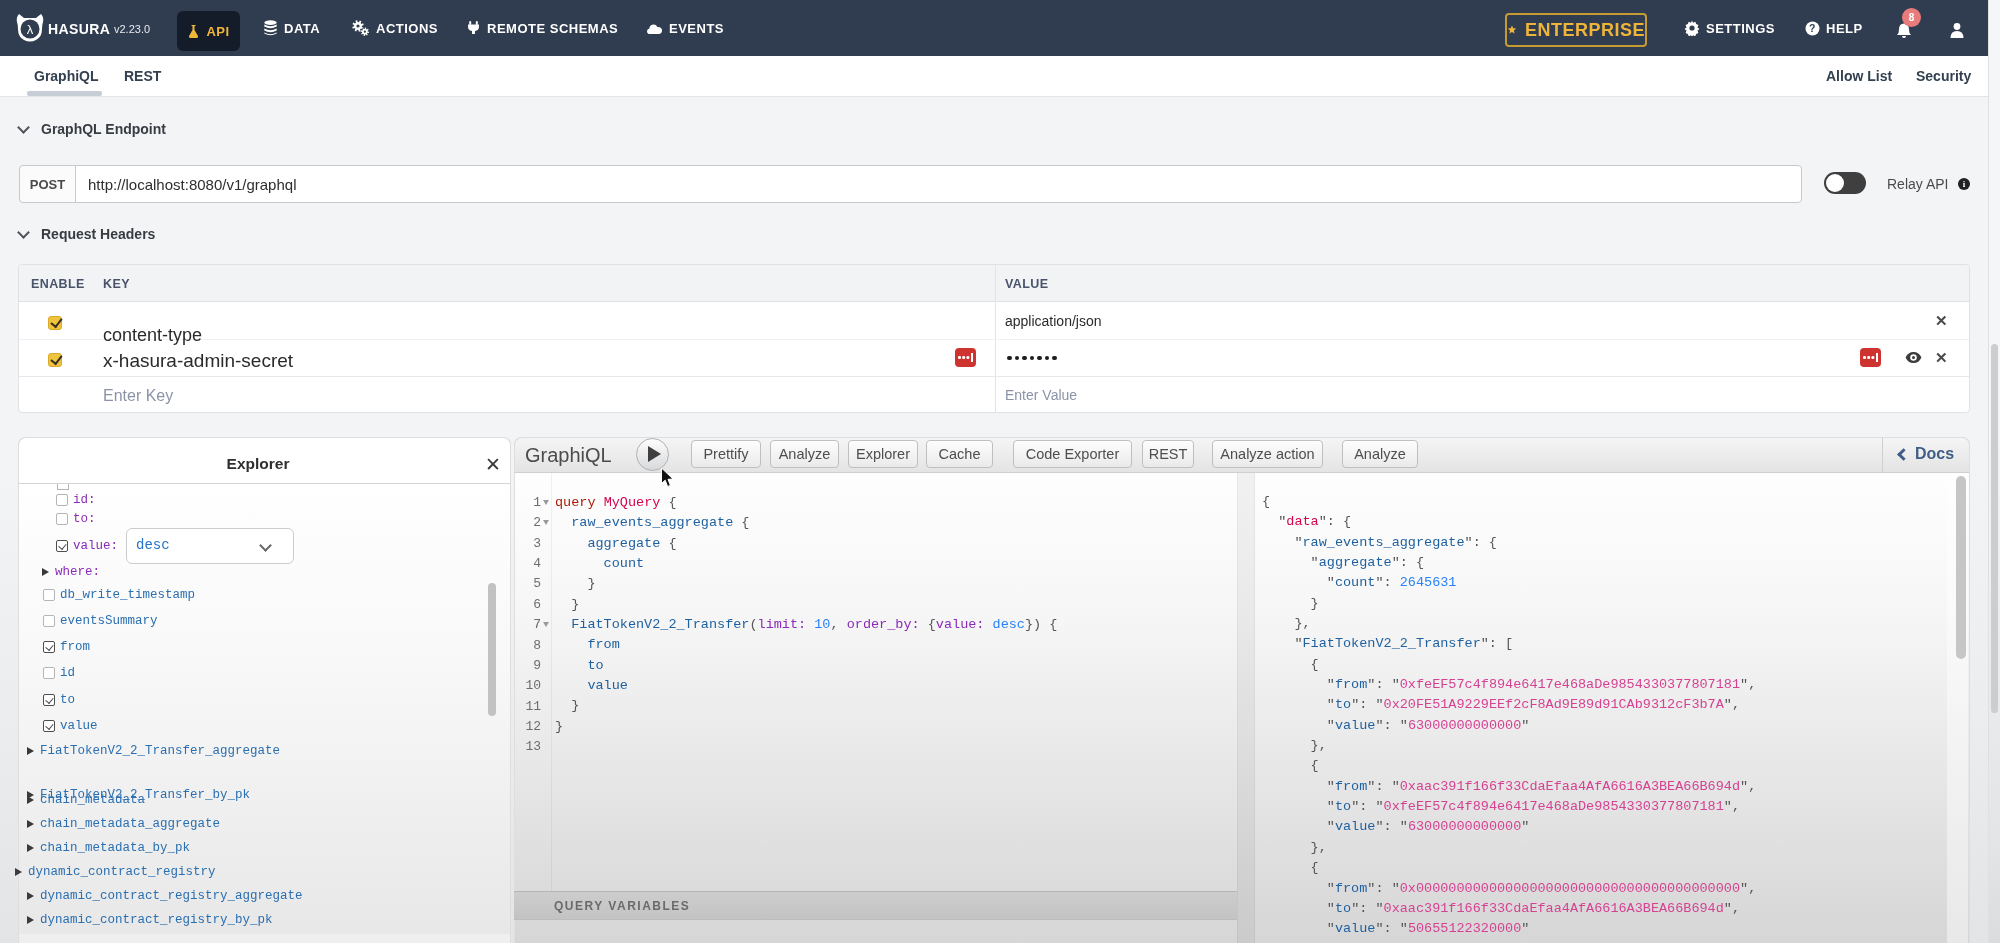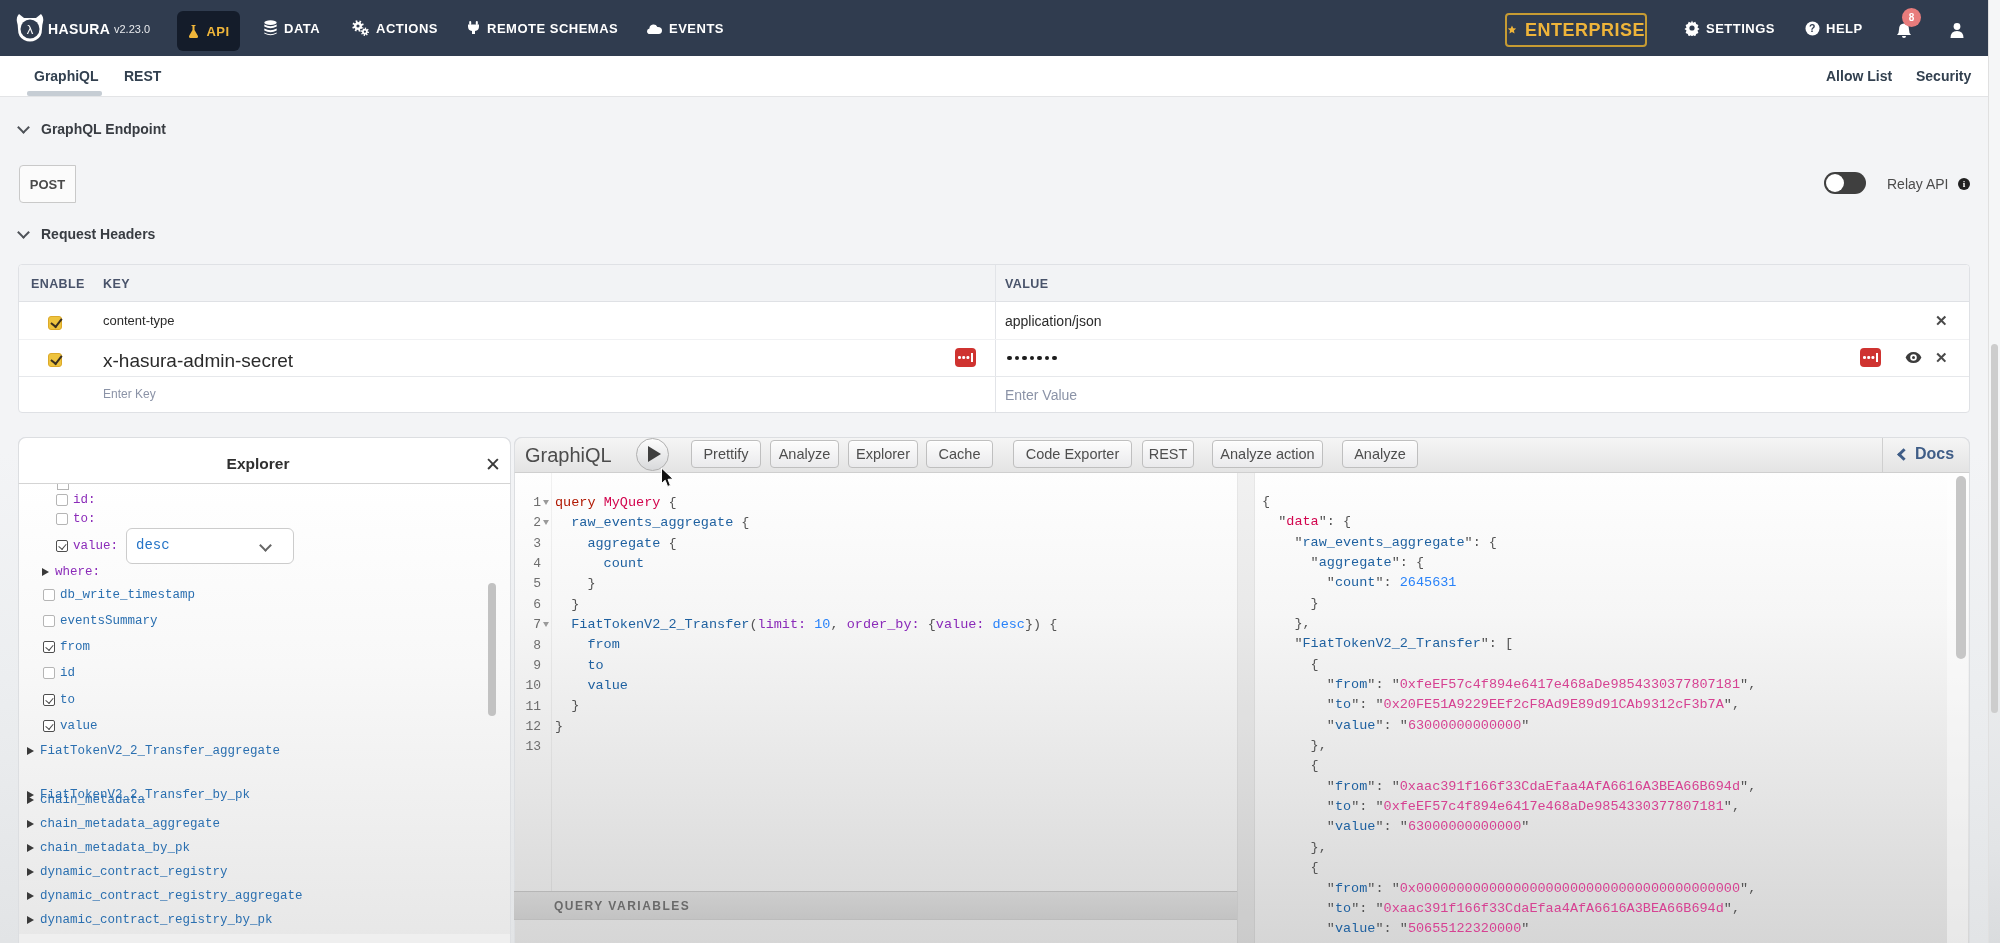--- a/index.html
+++ b/index.html
@@ -93,57 +93,58 @@
       <path d="M2.5 16 q0 -7 6.5 -7 q6.5 0 6.5 7 Z" fill="#fff"></path>
     </svg>
 <div id="tabs"></div>
 <div class="tab" style="left:34px">GraphiQL</div>
 <div class="abs" style="left:27px;top:91px;width:75px;height:4.5px;background:#c6cdd4;border-radius:2px"></div>
 <div class="tab" style="left:124px">REST</div>
 <div class="tab" style="left:1826px">Allow List</div>
 <div class="tab" style="left:1916px">Security</div>
 <div class="sechead" style="left:19px;top:121px"><span class="chev"></span>GraphQL Endpoint</div>
 <div class="abs" style="left:19px;top:165px;width:57px;height:38px;background:#fbfbfb;border:1px solid #c9c9c9;border-radius:4px 0 0 4px;display:flex;align-items:center;justify-content:center;font-weight:bold;font-size:13px;color:#4a4a4a">POST</div>
+<div class="abs" style="left:75px;top:165px;width:1727px;height:38px;background:#fff;border:1px solid #c9c9c9;border-radius:0 4px 4px 0;display:flex;align-items:center;padding-left:12px;font-size:15px;color:#2e2e2e">http://localhost:8080/v1/graphql</div>
 <div class="abs" style="left:1824px;top:172px;width:42px;height:22px;background:#3f3f3f;border-radius:11px">
       <div class="abs" style="left:2px;top:2px;width:18px;height:18px;border-radius:50%;background:#fff"></div>
     </div>
 <div class="abs" style="left:1887px;top:176px;font-size:14px;color:#4c4c4c">Relay API</div>
 <div class="abs" style="left:1958px;top:178px;width:12px;height:12px;border-radius:50%;background:#212121;color:#fff;font-size:9px;font-weight:bold;display:flex;align-items:center;justify-content:center;font-family:Liberation Serif">i</div>
 <div class="sechead" style="left:19px;top:226px"><span class="chev"></span>Request Headers</div>
 <div class="abs" style="left:18px;top:264px;width:1952px;height:149px;background:#fff;border:1px solid #dfe1e5;border-radius:4px"></div>
 <div class="abs" style="left:19px;top:265px;width:1950px;height:37px;background:#f2f3f5;border-bottom:1px solid #dfe1e5;border-radius:4px 4px 0 0"></div>
 <div class="abs" style="left:995px;top:265px;width:1px;height:147px;background:#e2e4e8"></div>
 <div class="abs hcell" style="left:31px;top:277px">ENABLE</div>
 <div class="abs hcell" style="left:103px;top:277px">KEY</div>
 <div class="abs hcell" style="left:1005px;top:277px">VALUE</div>
 <div class="abs" style="left:19px;top:339px;width:1950px;height:1px;background:#f0f1f3"></div>
 <div class="abs" style="left:19px;top:376px;width:1950px;height:1px;background:#e6e8eb"></div>
 <div class="cb" style="left:48px;top:316px"></div>
-<div class="abs" style="left:103px;top:313px;font-size:13px;color:#2b2b2b">content-type</div>
+<div class="abs" style="left:103px;top:325px;font-size:18px;color:#2b2b2b">content-type</div>
 <div class="abs" style="left:1005px;top:313px;font-size:14px;color:#2b2b2b">application/json</div>
 <div class="xic" style="left:1935px;top:312px">✕</div>
 <div class="cb" style="left:48px;top:353px"></div>
 <div class="abs" style="left:103px;top:350px;font-size:19px;color:#2b2b2b">x-hasura-admin-secret</div>
 <div class="redbadge" style="left:955px;top:348px"></div>
 <div class="abs" style="left:1007px;top:355.5px;display:flex;gap:3px">
       <span style="width:4.5px;height:4.5px;border-radius:50%;background:#1d1d1d"></span>
       <span style="width:4.5px;height:4.5px;border-radius:50%;background:#1d1d1d"></span>
       <span style="width:4.5px;height:4.5px;border-radius:50%;background:#1d1d1d"></span>
       <span style="width:4.5px;height:4.5px;border-radius:50%;background:#1d1d1d"></span>
       <span style="width:4.5px;height:4.5px;border-radius:50%;background:#1d1d1d"></span>
       <span style="width:4.5px;height:4.5px;border-radius:50%;background:#1d1d1d"></span>
       <span style="width:4.5px;height:4.5px;border-radius:50%;background:#1d1d1d"></span>
     </div>
 <div class="redbadge" style="left:1860px;top:348px"></div>
 <svg class="abs" style="left:1905px;top:351px" width="17" height="13" viewBox="0 0 17 13">
       <path d="M8.5 1 Q14 1 16.4 6.5 Q14 12 8.5 12 Q3 12 0.6 6.5 Q3 1 8.5 1 Z M8.5 3.2 A3.3 3.3 0 1 0 8.5 9.8 A3.3 3.3 0 1 0 8.5 3.2 Z" fill="#3c3c3c" fill-rule="evenodd"></path>
       <circle cx="8.5" cy="6.5" r="1.5" fill="#3c3c3c"></circle>
     </svg>
 <div class="xic" style="left:1935px;top:349px">✕</div>
-<div class="abs" style="left:103px;top:387px;font-size:12px;color:#8b93a7">Enter Key</div>
+<div class="abs" style="left:103px;top:387px;font-size:16px;color:#8b93a7">Enter Key</div>
 <div class="abs" style="left:1005px;top:387px;font-size:14px;color:#8b93a7">Enter Value</div>
 <div class="abs" style="left:18px;top:437px;width:493px;height:506px;background:linear-gradient(180deg,#ffffff 8%,#f8f8f8 45%,#e7e7e7 100%);border:1px solid #dcdee1;border-radius:8px 8px 0 0;border-bottom:none"></div>
 <div class="abs" style="left:18px;top:437px;width:493px;height:47px;background:#fff;border-bottom:1px solid #d4d4d4;border-radius:8px 8px 0 0;border-top:1px solid #dcdee1;border-left:1px solid #dcdee1;border-right:1px solid #dcdee1"></div>
 <div class="abs" style="left:18px;top:455px;width:480px;text-align:center;font-weight:bold;font-size:15.5px;color:#2f2f2f">Explorer</div>
 <div class="abs" style="left:485px;top:453px;font-size:19px;color:#3a3a3a;font-weight:400">✕</div>
 <div class="abs" style="left:57px;top:484px;width:12px;height:6px;border:1px solid #b5b5b5;border-top:none;background:#fff"></div>
 <div class="erow" style="left:56px;top:487px;height:26px"><span class="ecb" style="margin-right:5px"></span><span class="purp">id:</span></div>
 <div class="erow" style="left:56px;top:506px;height:26px"><span class="ecb" style="margin-right:5px"></span><span class="purp">to:</span></div>
 <div class="erow" style="left:56px;top:533px;height:26px"><span class="ecbc" style="margin-right:5px"></span><span class="purp">value:</span></div>
 <div class="abs" style="left:126px;top:528px;width:168px;height:36px;background:#fff;border:1px solid #ccc;border-radius:6px"></div>
@@ -154,21 +155,21 @@
 <div class="erow" style="left:43px;top:608px;height:26px"><span class="ecb" style="margin-right:5px"></span>eventsSummary</div>
 <div class="erow" style="left:43px;top:634px;height:26px"><span class="ecbc" style="margin-right:5px"></span>from</div>
 <div class="erow" style="left:43px;top:660px;height:26px"><span class="ecb" style="margin-right:5px"></span>id</div>
 <div class="erow" style="left:43px;top:687px;height:26px"><span class="ecbc" style="margin-right:5px"></span>to</div>
 <div class="erow" style="left:43px;top:713px;height:26px"><span class="ecbc" style="margin-right:5px"></span>value</div>
 <div class="erow" style="left:27px;top:738px;height:26px"><span class="arr" style="margin-right:6px"></span>FiatTokenV2_2_Transfer_aggregate</div>
 <div class="erow" style="left:27px;top:782px;height:26px"><span class="arr" style="margin-right:6px"></span>FiatTokenV2_2_Transfer_by_pk</div>
 <div class="erow" style="left:27px;top:787px;height:26px"><span class="arr" style="margin-right:6px"></span>chain_metadata</div>
 <div class="erow" style="left:27px;top:811px;height:26px"><span class="arr" style="margin-right:6px"></span>chain_metadata_aggregate</div>
 <div class="erow" style="left:27px;top:835px;height:26px"><span class="arr" style="margin-right:6px"></span>chain_metadata_by_pk</div>
-<div class="erow" style="left:27px;top:859px;height:26px"><span class="arr" style="margin-right:6px"></span>dynamic_contract_registry</div>
+<div class="erow" style="left:15px;top:859px;height:26px"><span class="arr" style="margin-right:6px"></span>dynamic_contract_registry</div>
 <div class="erow" style="left:27px;top:883px;height:26px"><span class="arr" style="margin-right:6px"></span>dynamic_contract_registry_aggregate</div>
 <div class="erow" style="left:27px;top:907px;height:26px"><span class="arr" style="margin-right:6px"></span>dynamic_contract_registry_by_pk</div>
 <div class="abs" style="left:19px;top:934px;width:491px;height:9px;background:#efefef"></div>
 <div class="abs" style="left:488px;top:583px;width:8px;height:133px;background:#c2c2c2;border-radius:4px"></div>
 <div class="abs" style="left:514px;top:437px;width:1456px;height:506px;background:linear-gradient(180deg,#ffffff 3%,#f6f6f6 35%,#e4e4e4 72%,#d6d6d6 100%);border:1px solid #dcdee1;border-radius:8px 8px 0 0;border-bottom:none"></div>
 <div class="abs" style="left:514px;top:437px;width:1456px;height:36px;background:linear-gradient(#f5f5f5,#e4e4e4);border-bottom:1px solid #cfcfcf;border-radius:8px 8px 0 0;border-top:1px solid #dcdee1;border-left:1px solid #dcdee1;border-right:1px solid #dcdee1"></div>
 <div class="abs" style="left:525px;top:444px;font-size:20px;color:#4c4c4c">GraphiQL</div>
 <div class="abs" style="left:636px;top:437.5px;width:33px;height:33px;border-radius:50%;background:linear-gradient(#fdfdfd,#d8d9db);border:1px solid #b0b0b0;display:flex;align-items:center;justify-content:center">
 <div style="width:0;height:0;border-left:13px solid #3f3f3f;border-top:8px solid transparent;border-bottom:8px solid transparent;margin-left:4px"></div>
     </div>

